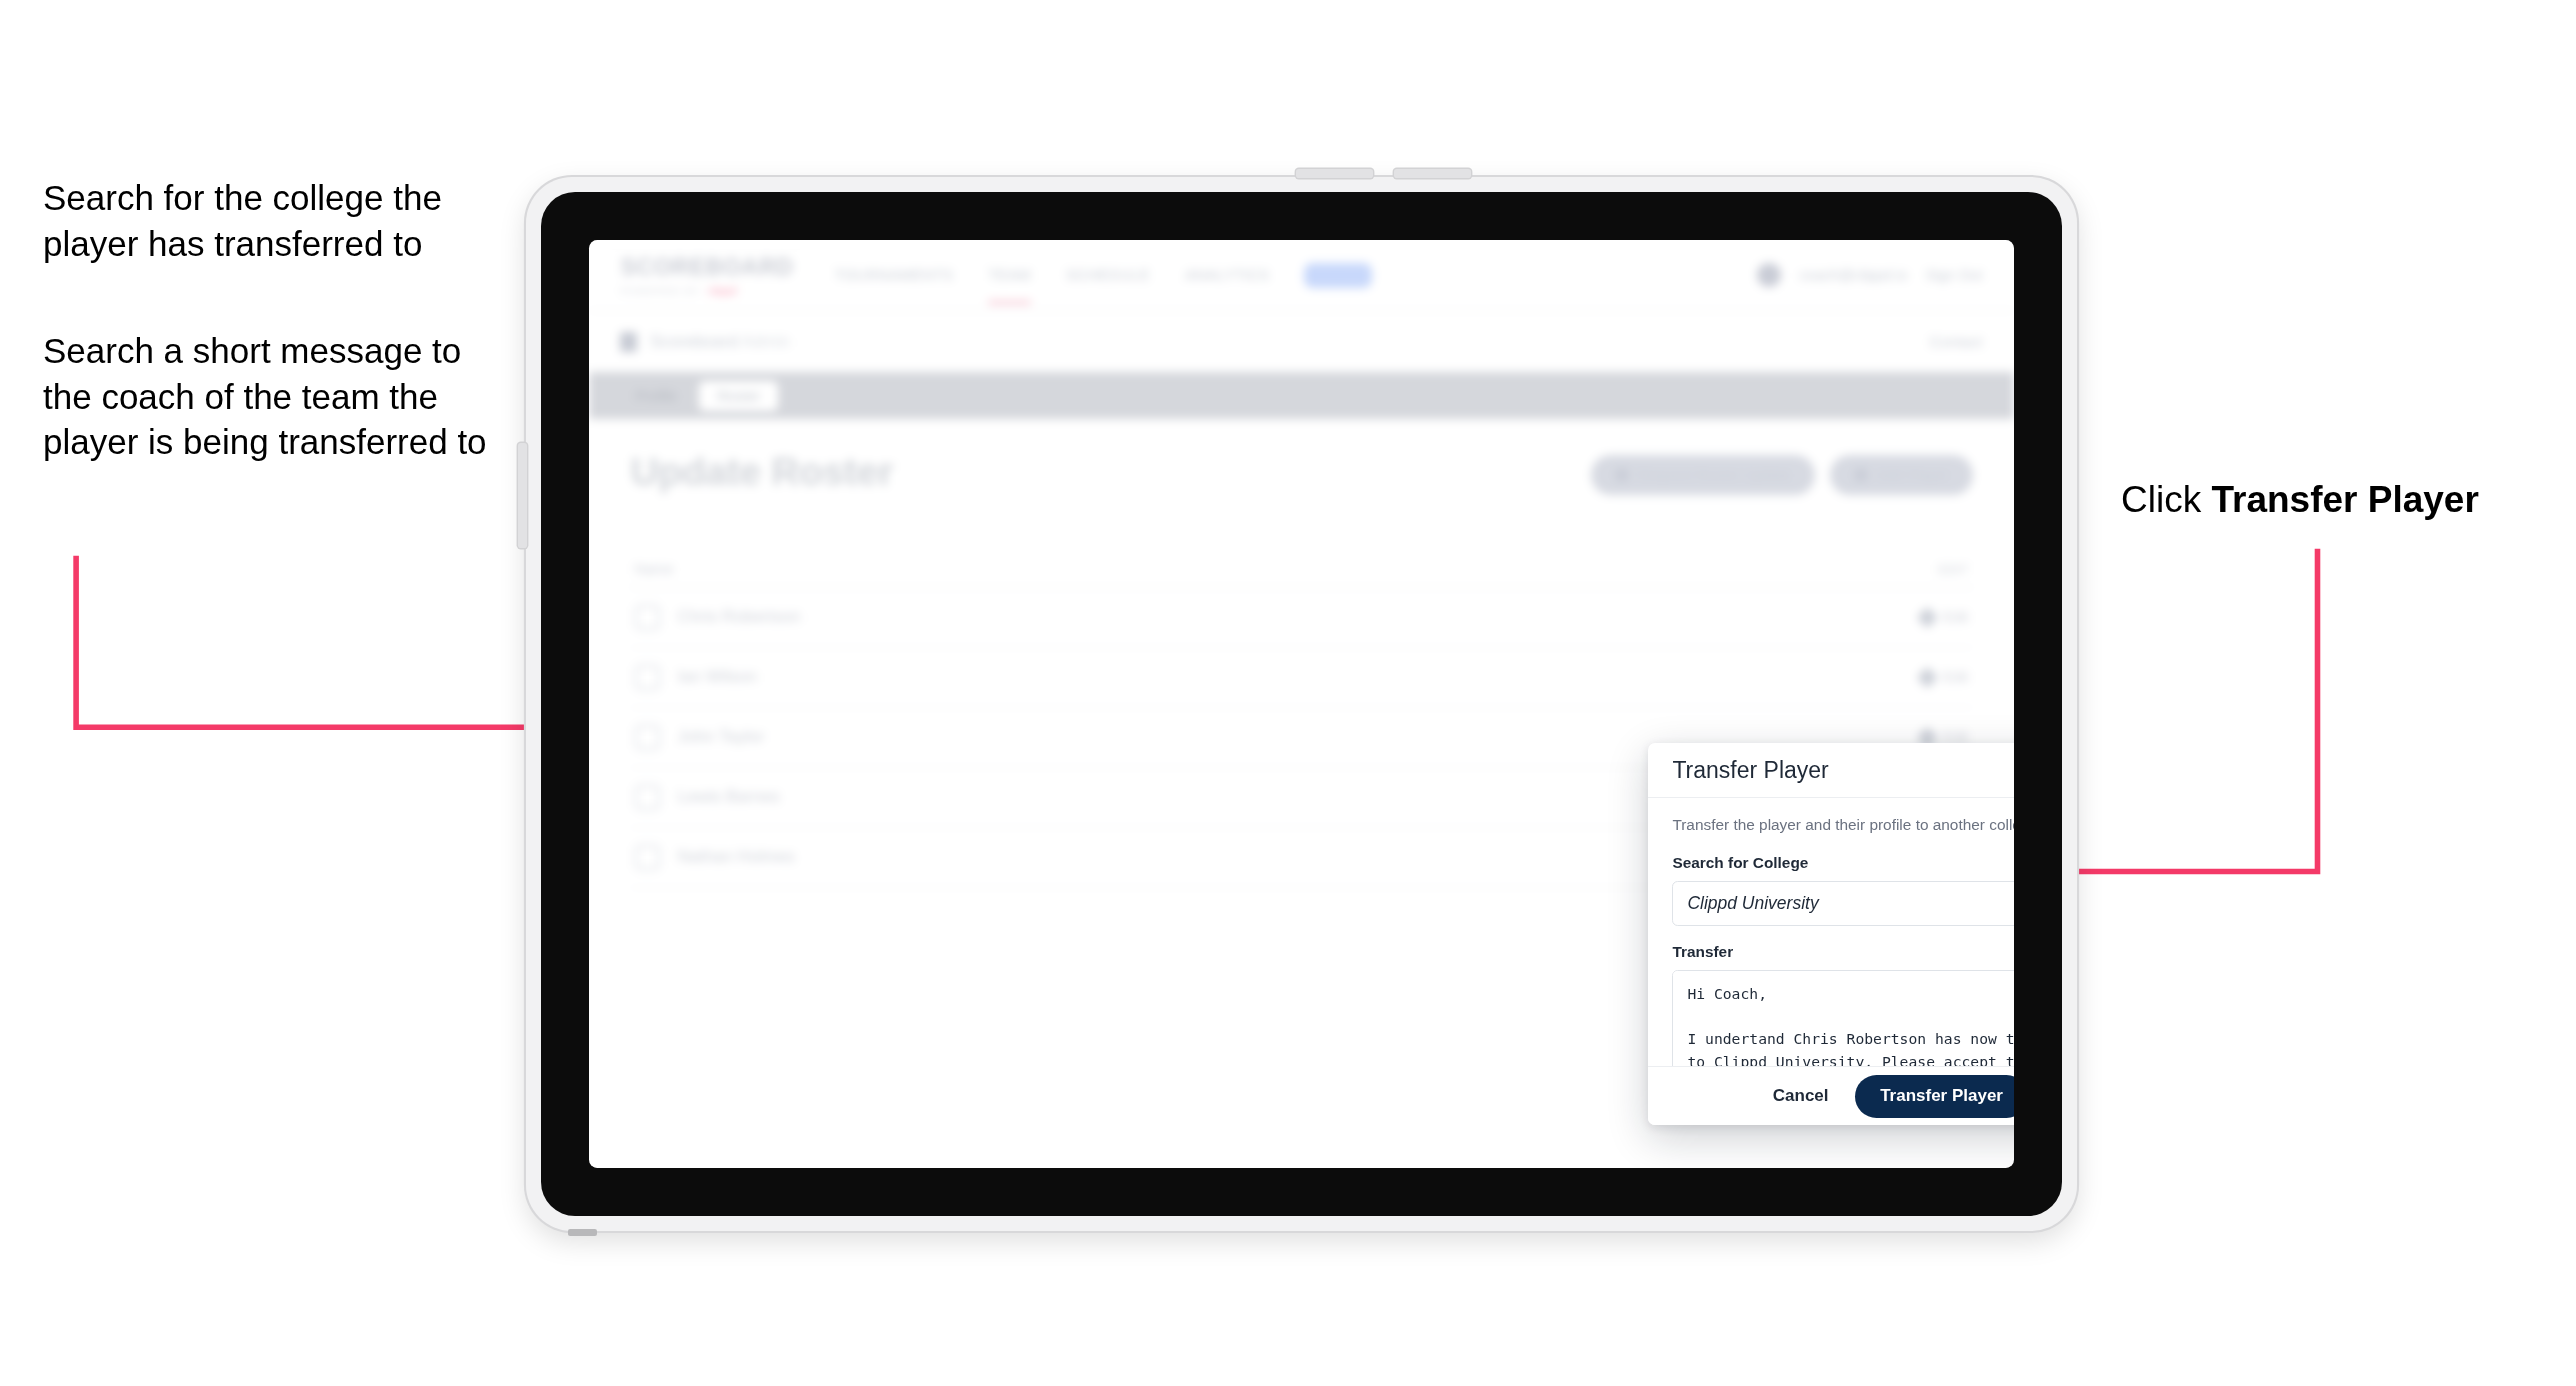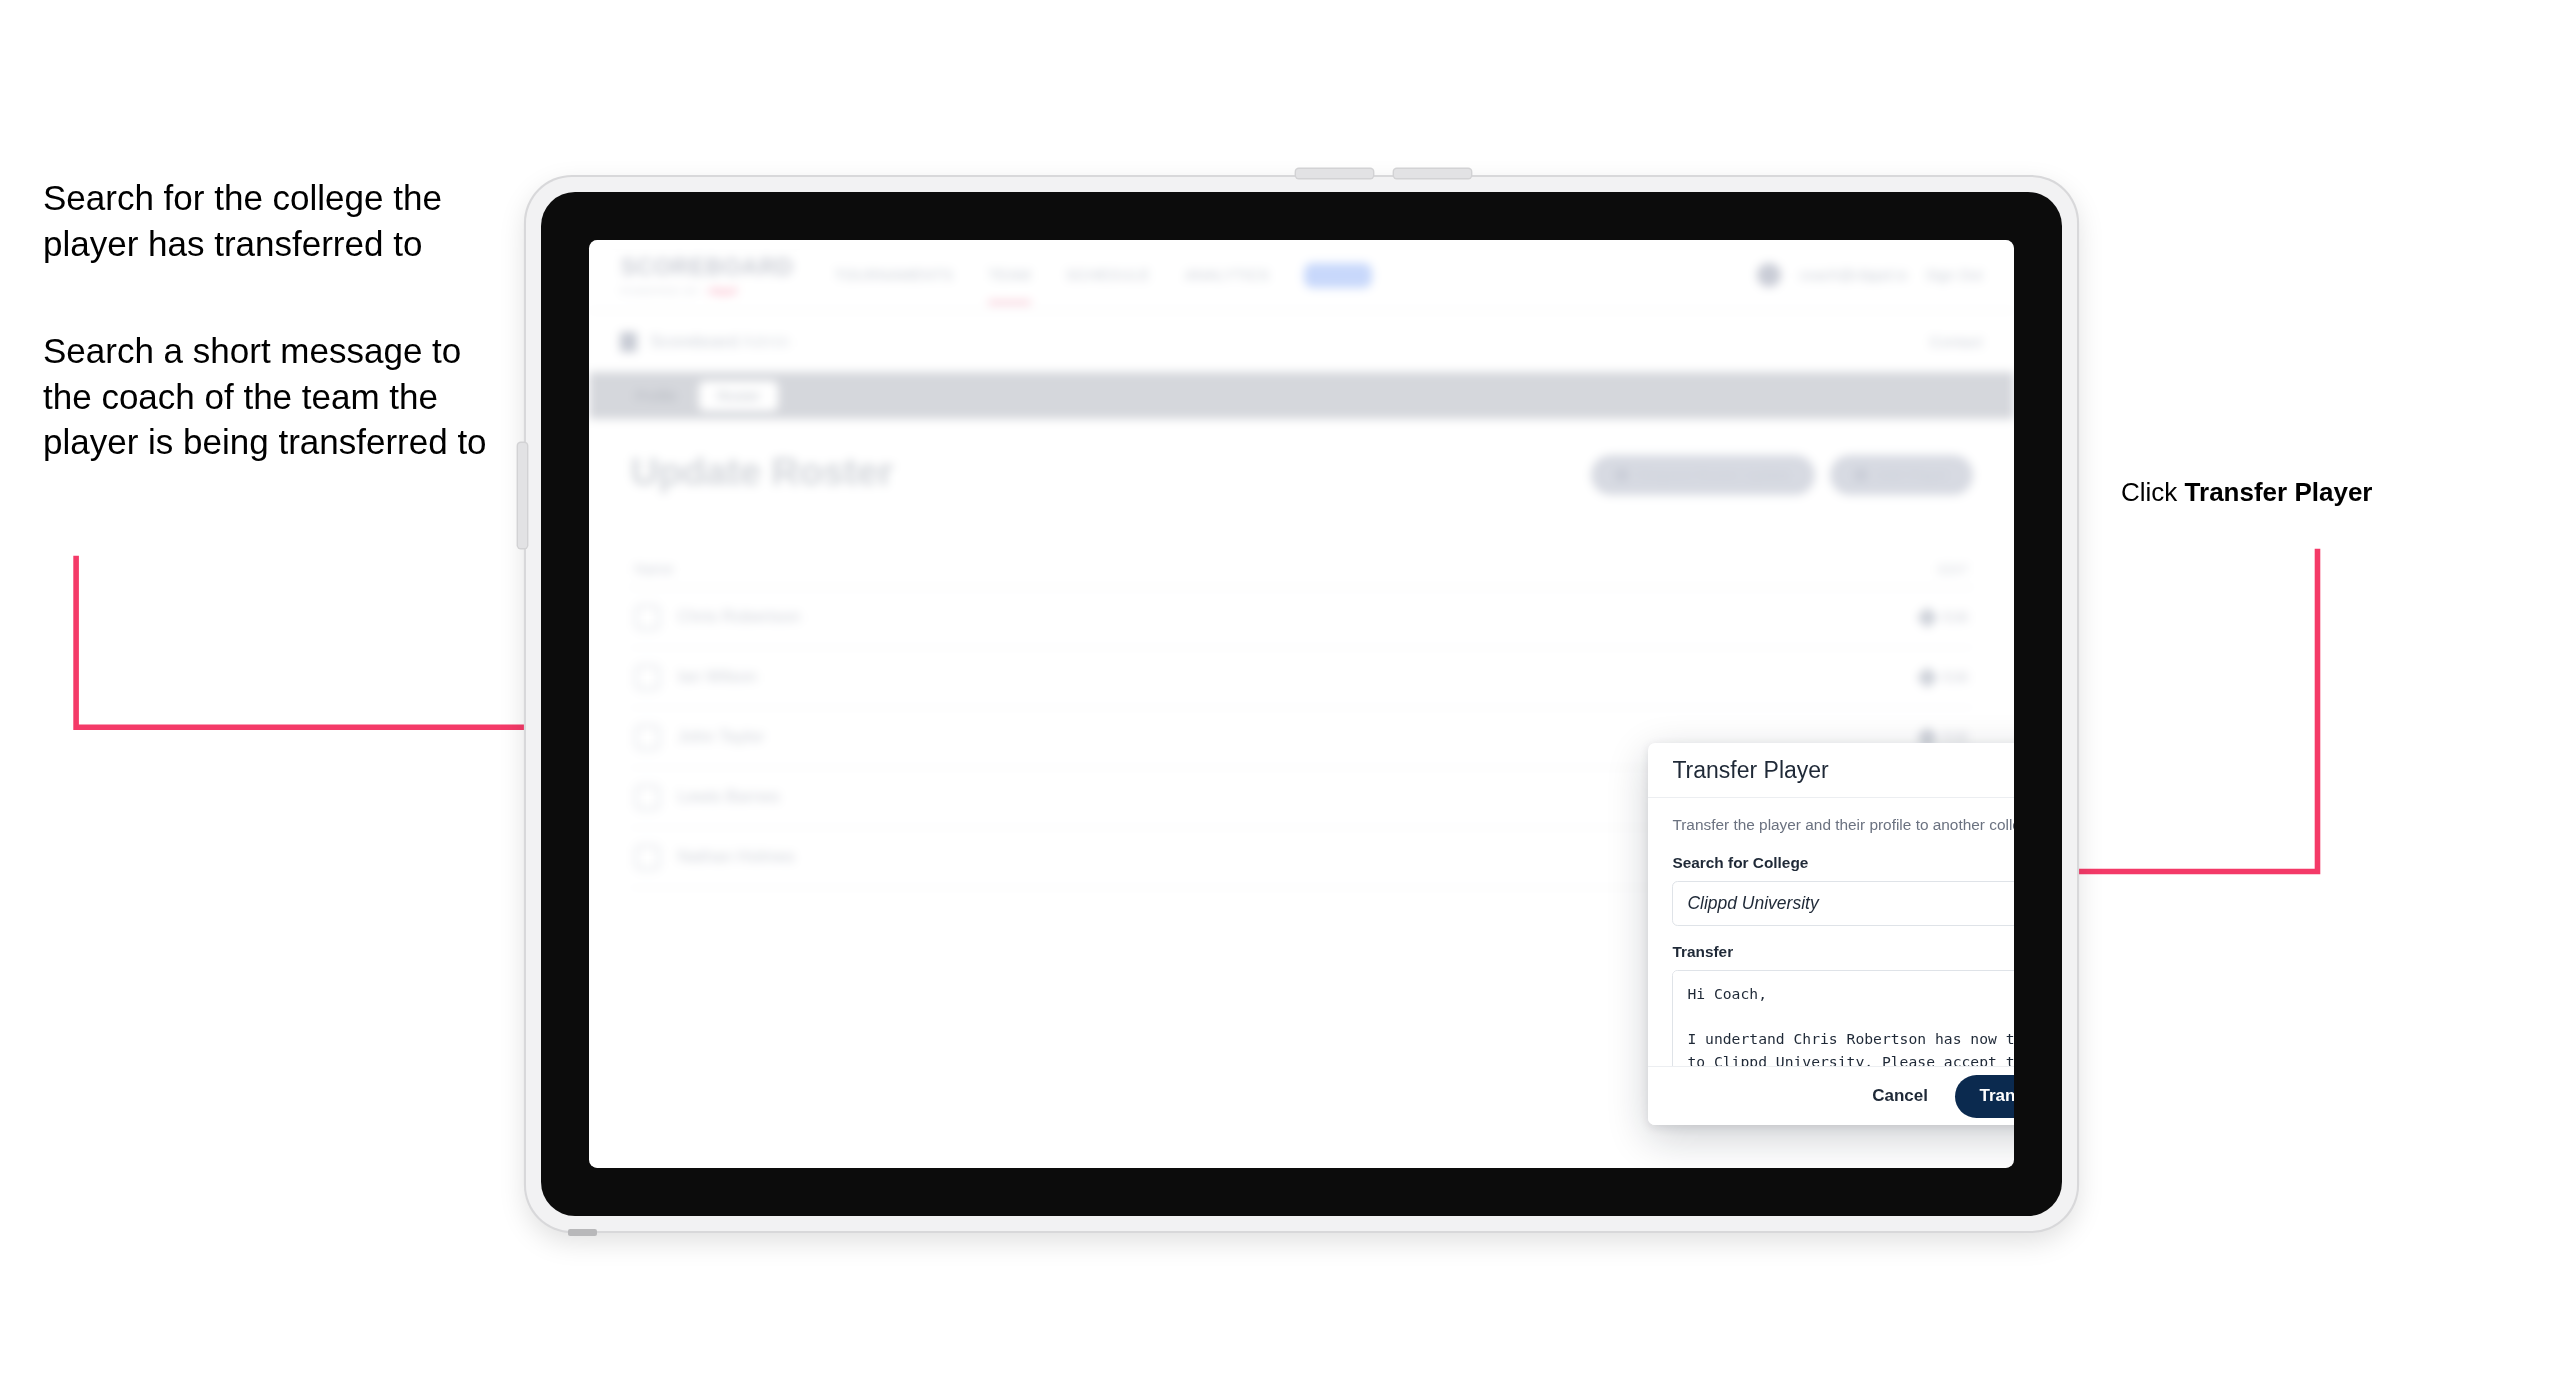--- a/index.html
+++ b/index.html
@@ -7,21 +7,21 @@
     width:2576px;height:1386px;
     background:#ffffff;
     font-family:"Liberation Sans","DejaVu Sans",sans-serif;
     overflow:hidden;position:relative;
   }
 
   
   .annot{position:absolute;color:#000;font-size:35px;line-height:1.30;font-weight:400;}
   #annot-1{left:43px;top:175px;width:448px;}
   #annot-2{left:43px;top:328px;width:448px;}
-  #annot-3{position:absolute;left:2121px;top:476px;width:448px;color:#000;font-size:26px;line-height:1.30;}
+  #annot-3{position:absolute;left:2121px;top:476px;width:448px;color:#000;font-size:37px;line-height:1.30;}
   #annot-3 b{font-weight:700;}
 
   
   .connector{position:absolute;}
 
   
   #device{
     position:absolute;left:526px;top:177px;width:1551px;height:1054px;
     background:#f2f2f3;
     border-radius:46px;
@@ -106,21 +106,21 @@
   }
   .fld-area{
     border:1.4px solid #dfe3e8;border-radius:5.6px;padding:11.2px 14px;
     font-size:14.7px;color:#1f2937;box-sizing:border-box;width:100%;height:120px;
     background:#fff;line-height:1.55;white-space:pre-wrap;
   }
   #gap{height:17px;}
   #modal-foot{
     position:absolute;left:0;right:0;bottom:0;height:59px;
     border-top:1.4px solid #eceef1;background:#fff;
-    display:flex;align-items:center;justify-content:flex-end;gap:19.6px;padding:0 18px;box-sizing:border-box;
+    display:flex;align-items:center;justify-content:center;gap:19.6px;padding:0 18px;box-sizing:border-box;
   }
   #btn-cancel{font-size:17px;color:#1f2937;font-weight:700;cursor:pointer;padding:5.6px 7px;}
   #btn-transfer{background:#0b2a4f;color:#fff;font-size:17px;font-weight:700;border-radius:28px;padding:11.2px 25px;cursor:pointer;white-space:nowrap;}
 </style>
 </head>
 <body>
 
 <div class="annot" id="annot-1">Search for the college the player has transferred to</div>
 <div class="annot" id="annot-2">Search a short message to the coach of the team the player is being transferred to</div>
 

